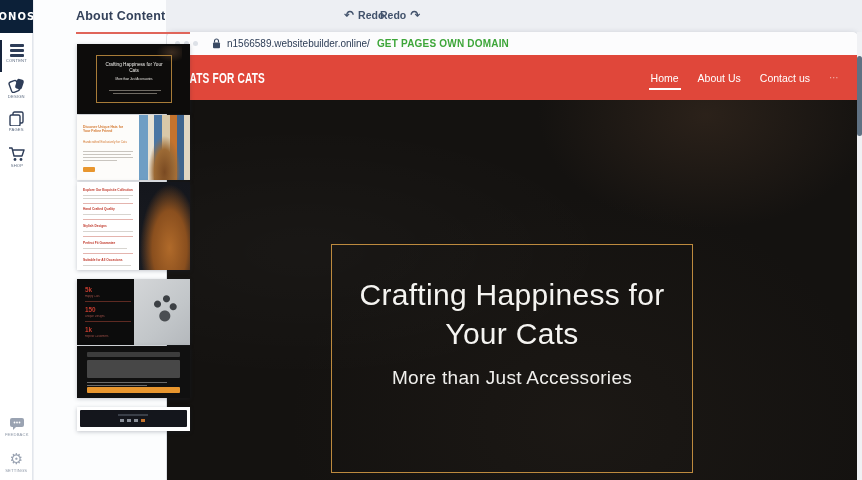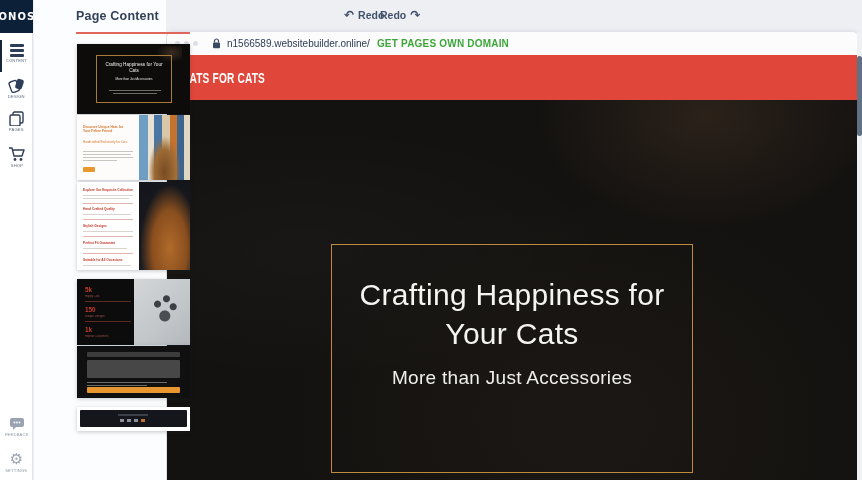--- a/index.html
+++ b/index.html
@@ -180,21 +180,21 @@
     <span class="lbl" style="color:#8d97a6;">FEEDBACK</span>
   </div>
 
   <div class="side-item abs" style="top:452px;">
     <span style="font-size:15px; line-height:15px; color:#9aa3b2; font-family:'DejaVu Sans',sans-serif;">⚙</span>
     <span class="lbl" style="color:#8d97a6;">SETTINGS</span>
   </div>
 </div>
 
 <div id="page-panel" class="abs">
-  <div id="panel-title" class="abs">Page Content</div>
+  <div id="panel-title" class="abs">About Content</div>
   <div id="panel-rule" class="abs"></div>
 
   <div id="t1" class="thumb abs">
     <div class="cat-hint"></div>
     <div id="t1-box">
       <div id="t1-title">Crafting Happiness for Your Cats</div>
       <div id="t1-sub">More than Just Accessories</div>
       <div class="microline" style="left:12px; top:34px; width:52px;"></div>
       <div class="microline" style="left:16px; top:37px; width:44px;"></div>
     </div>
@@ -287,20 +287,26 @@
           <rect x="1" y="4.5" width="7" height="5.8" rx="1" fill="#3a4a63"></rect>
           <path d="M2.5 4.5 V3 a2 2 0 0 1 4 0 V4.5" fill="none" stroke="#3a4a63" stroke-width="1.2"></path>
         </svg>
     </span>
     <span id="url-text">n1566589.websitebuilder.online/</span>
     <span id="domain-cta">GET PAGES OWN DOMAIN</span>
   </div>
 
   <div id="site-header">
     <div id="site-brand">HATS FOR CATS</div>
+    <div id="site-nav">
+      <span class="nav-link active">Home</span>
+      <span class="nav-link">About Us</span>
+      <span class="nav-link">Contact us</span>
+      <span id="nav-more">⋯</span>
+    </div>
   </div>
 
   <div id="hero">
     <div id="hero-box">
       <div id="hero-title">Crafting Happiness for Your Cats</div>
       <div id="hero-sub">More than Just Accessories</div>
     </div>
   </div>
 </div>
 

